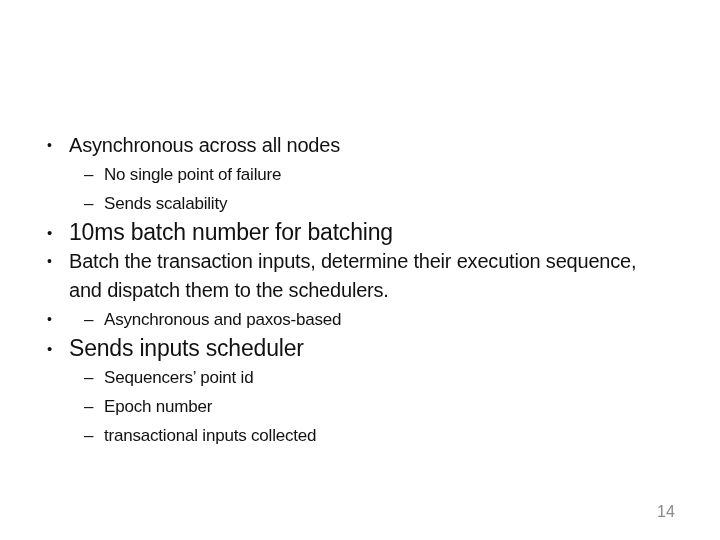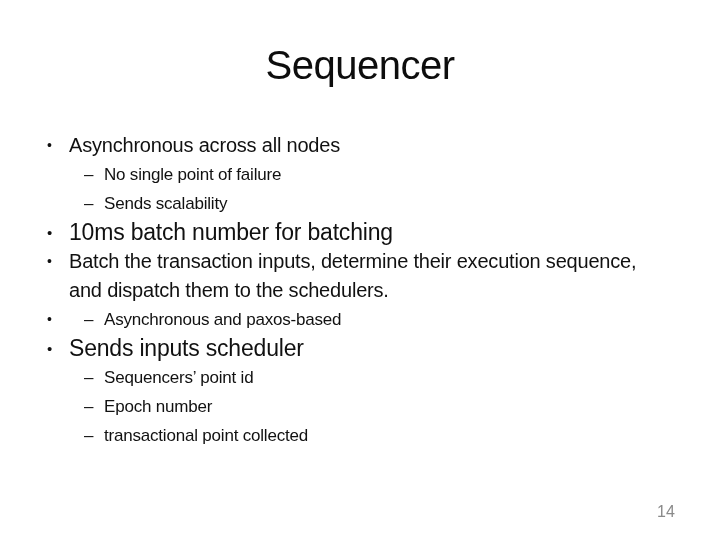--- a/index.html
+++ b/index.html
@@ -50,21 +50,20 @@
     font-size: 16px;
     line-height: 16px;
     color: #8a8a8a;
   }
 </style>
 </head>
 <body>
 
 <div class="slide">
 
-  <div class="slide-title">Sequencer</div>
 
   <div class="body-text">
 
     <div class="line l1">
       <span class="marker marker-l1">•</span>
       <span>Asynchronous across all nodes</span>
     </div>
 
     <div class="line l2">
       <span class="marker marker-l2">–</span>
@@ -105,20 +104,20 @@
       <span>Sequencers’ point id</span>
     </div>
 
     <div class="line l2">
       <span class="marker marker-l2">–</span>
       <span>Epoch number</span>
     </div>
 
     <div class="line l2">
       <span class="marker marker-l2">–</span>
-      <span>transactional point collected</span>
+      <span>transactional inputs collected</span>
     </div>
 
   </div>
 
   <div class="page-number">14</div>
 
 </div>
 
 </body></html>

